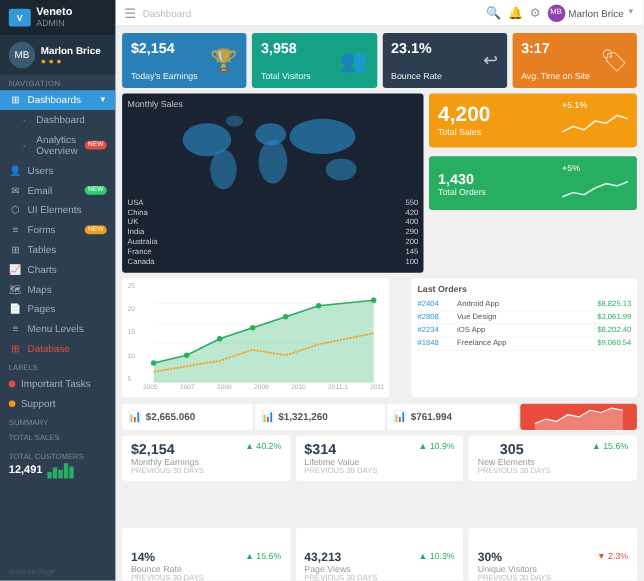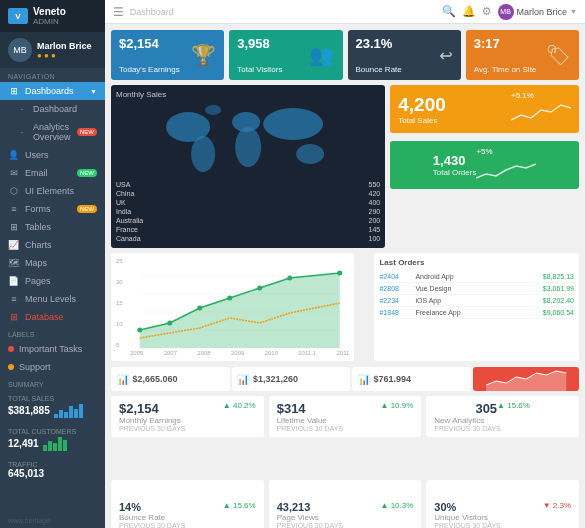--- a/index.html
+++ b/index.html
@@ -71,21 +71,21 @@
     .map-table-row { display: flex; justify-content: space-between; font-size: 7px; color: #aaa; padding: 1px 0; }
     .map-table-row span:first-child { color: #ccc; }
     .map-table-row span:last-child { color: #ccc; }
 
     .sales-section { flex: 1; }
     .total-sales-card { background: #f39c12; border-radius: 3px; padding: 6px 8px; margin-bottom: 4px; display: flex; align-items: center; justify-content: space-between; }
     .total-sales-val { color: #fff; font-size: 19px; font-weight: bold; }
     .total-sales-label { color: #fff; font-size: 8px; opacity: 0.9; }
     .total-sales-pct { color: #fff; font-size: 8px; }
 
-    .total-orders-card { background: #27ae60; border-radius: 3px; padding: 6px 8px; display: flex; align-items: center; justify-content: center; }
+    .total-orders-card { background: #27ae60; border-radius: 3px; padding: 6px 8px; display: flex; align-items: center; justify-content: space-between; }
     .total-orders-val { color: #fff; font-size: 13px; font-weight: bold; }
     .total-orders-label { color: #fff; font-size: 8px; opacity: 0.9; }
     .total-orders-pct { color: #fff; font-size: 8px; }
 
     
     .chart-orders-row { display: flex; gap: 20px; margin-bottom: 6px; }
     .chart-section { flex: 1.2; background: #fff; border-radius: 3px; padding: 5px; }
     .chart-y { display: flex; flex-direction: column; justify-content: space-between; width: 14px; }
     .chart-x { display: flex; justify-content: space-between; padding-top: 2px; }
 
@@ -213,51 +213,34 @@
       <span class="sidebar-item-label">Important Tasks</span>
     </div>
     <div class="sidebar-item">
       <div class="sidebar-dot" style="background:#f39c12;"></div>
       <span class="sidebar-item-label">Support</span>
     </div>
 
     <div class="sidebar-label-section">Summary</div>
     <div class="sidebar-summary">
       <div class="sidebar-summary-title">TOTAL SALES</div>
-      <div style="display:flex;align-items:center;gap:4px;">
-        <div class="sidebar-summary-value">$381,885</div>
-        <div class="sidebar-mini-chart">
-          <div class="mini-bar" style="height:4px;background:#3498db;"></div>
-          <div class="mini-bar" style="height:8px;background:#3498db;"></div>
-          <div class="mini-bar" style="height:6px;background:#3498db;"></div>
-          <div class="mini-bar" style="height:12px;background:#3498db;"></div>
-          <div class="mini-bar" style="height:9px;background:#3498db;"></div>
-          <div class="mini-bar" style="height:14px;background:#3498db;"></div>
-        </div>
-      </div>
     </div>
     <div class="sidebar-summary">
       <div class="sidebar-summary-title">TOTAL CUSTOMERS</div>
       <div style="display:flex;align-items:center;gap:4px;">
         <div class="sidebar-summary-value">12,491</div>
         <div class="sidebar-mini-chart">
           <div class="mini-bar" style="height:6px;background:#27ae60;"></div>
           <div class="mini-bar" style="height:10px;background:#27ae60;"></div>
           <div class="mini-bar" style="height:8px;background:#27ae60;"></div>
           <div class="mini-bar" style="height:14px;background:#27ae60;"></div>
           <div class="mini-bar" style="height:11px;background:#27ae60;"></div>
         </div>
       </div>
     </div>
-    <div class="sidebar-summary">
-      <div class="sidebar-summary-title">TRAFFIC</div>
-      <div style="display:flex;align-items:center;gap:4px;">
-        <div class="sidebar-summary-value">645,013</div>
-      </div>
-    </div>
 
     <div class="sidebar-watermark">www.heritage</div>
   </div>
 
   <div class="main">
 
     <div class="topbar">
       <span class="topbar-toggle">☰</span>
       <span class="topbar-breadcrumb">Dashboard</span>
       <div class="topbar-icons">
@@ -490,25 +473,25 @@
         </div>
         <div class="last-stat">
           <div style="display:flex;justify-content:space-between;align-items:flex-start;">
             <div class="last-stat-value">$314</div>
             <div class="last-stat-pct">▲ 10.9%</div>
           </div>
           <div class="last-stat-label">Lifetime Value</div>
           <div class="last-stat-prev">PREVIOUS 30 DAYS</div>
         </div>
         <div class="last-stat">
-          <div style="display:flex;justify-content:center;align-items:flex-start;">
+          <div style="display:flex;justify-content:space-between;align-items:flex-start;margin-left:20px;">
             <div class="last-stat-value">305</div>
             <div class="last-stat-pct">▲ 15.6%</div>
           </div>
-          <div class="last-stat-label">New Analytics</div>
+          <div class="last-stat-label">New Elements</div>
           <div class="last-stat-prev">PREVIOUS 30 DAYS</div>
         </div>
       </div>
 
       <div class="footer-stats">
         <div class="footer-stat">
           <div style="display:flex;justify-content:space-between;align-items:flex-start;">
             <div class="footer-stat-value">14%</div>
             <div class="footer-stat-pct arrow-up">▲ 15.6%</div>
           </div>

